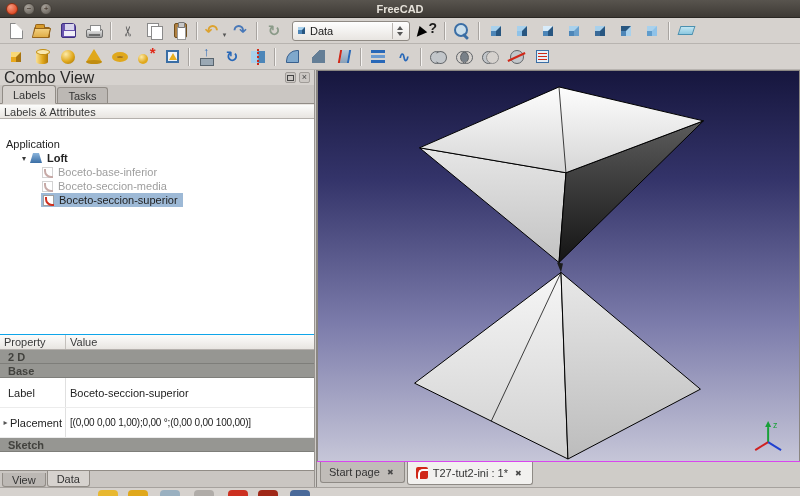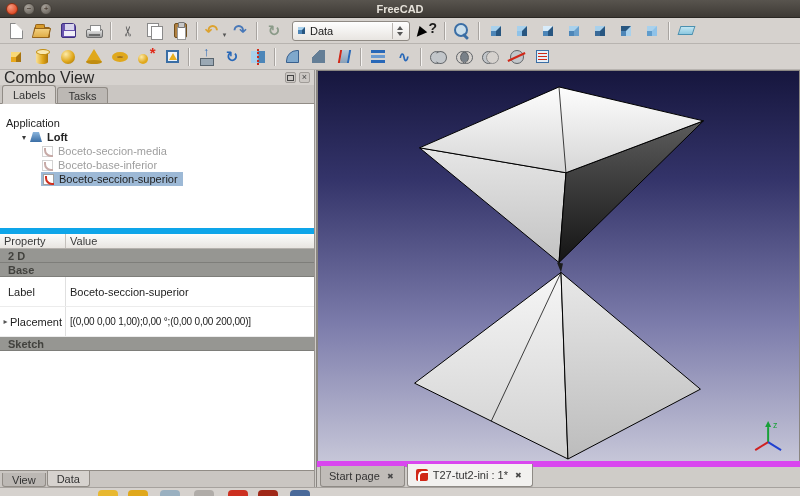--- a/index.html
+++ b/index.html
@@ -118,21 +118,21 @@
 
 .cv-header{height:15px;display:flex;align-items:center;padding:0 4px;font-size:16px;color:#2a2a2a}
 .cv-hbtns{margin-left:auto;display:flex;gap:3px}
 .cv-hbtn{width:11px;height:11px;display:flex;align-items:center;justify-content:center;color:#444;border:1px solid #a09c98;background:#ccc8c4;border-radius:2px}
 .cv-hbtn.float::before{content:"";width:5px;height:4px;border:1px solid #444;display:block}
 .cv-hbtn.closep::before{content:"×";font-size:9px;line-height:1}
 .cv-tabs{height:19px;display:flex;align-items:flex-end;padding-left:2px;border-bottom:1px solid #918c86;background:#cac6c2}
 .cv-tab{padding:0 10px;border:1px solid #918c86;border-bottom:none;border-radius:3px 3px 0 0;background:#bcb8b4;color:#333;margin-right:1px;height:16px;display:flex;align-items:center}
 .cv-tab.active{background:#d6d2ce;height:19px;margin-bottom:-1px;border-bottom:1px solid #d6d2ce}
 .lab-header{height:15px;background:linear-gradient(#fcfcfb,#e8e5e1);border-bottom:1px solid #b4b0ac;border-top:1px solid #e8e5e1;display:flex;align-items:center;padding-left:4px;color:#3a3a3a}
-.tree{height:130px;background:#fff;border-bottom:6px solid #0ea5e9;overflow:hidden;padding-top:12px}
+.tree{height:216px;background:#fff;border-bottom:1px solid #0ea5e9;overflow:hidden;padding-top:18px}
 .trow{height:14px;display:flex;align-items:center;white-space:nowrap}
 .tlabel{padding:0 2px}
 .exp{width:10px;text-align:center;font-size:8px;color:#3a3a3a;flex:none;font-style:normal}
 .exp.open::before{content:"▾"}
 .exp.closed::before{content:"▸"}
 .doc-ic{width:10px;height:12px;background:#fff;border:1px solid #5a86b4;border-radius:0 3px 0 0;margin:0 3px 0 1px;flex:none;position:relative}
 .doc-ic::after{content:"";position:absolute;left:1px;top:2px;width:5px;height:1px;background:#88a8c8;box-shadow:0 2px 0 #88a8c8,0 4px 0 #88a8c8}
 .loft-ic{width:12px;height:10px;background:linear-gradient(#8ab4dc,#3a6ea5);clip-path:polygon(25% 0,75% 0,100% 100%,0 100%);margin:0 3px 0 1px;flex:none}
 .sk-ic{width:11px;height:11px;background:#fff;border:1px solid #a0a0a0;margin:0 3px 0 1px;flex:none;position:relative}
 .sk-ic::after{content:"";position:absolute;left:1px;top:1px;width:7px;height:7px;border-left:2px solid #d03020;border-bottom:2px solid #d03020;border-bottom-left-radius:7px}
@@ -153,21 +153,21 @@
 .pval{padding-left:4px;white-space:nowrap;overflow:hidden}
 .pval.small{font-size:10px;letter-spacing:-.2px}
 .pfiller{flex:1;background:#fff}
 .panel-bottom-tabs{height:17px;background:#cac6c2;border-top:1px solid #918c86;display:flex;align-items:flex-end;padding-left:2px;flex:none}
 .pb-tab{padding:0 9px;border:1px solid #918c86;border-top:none;border-radius:0 0 3px 3px;background:#bcb8b4;color:#333;margin-right:1px;height:14px;display:flex;align-items:center}
 .pb-tab.active{background:#d6d2ce;height:16px;margin-top:-1px}
 
 
 .vp{flex:1;position:relative;background:linear-gradient(180deg,#16163e 0%,#34346a 28%,#7c7cab 65%,#c6c6d8 100%);overflow:hidden;border:1px solid #8a8682;border-bottom:none}
 .vp svg{display:block;width:100%;height:100%}
-.doc-tabs{height:26px;background:#cfccc8;border-top:6px solid #d946ef;display:flex;align-items:flex-end;padding-left:2px;flex:none}
+.doc-tabs{height:26px;background:#cfccc8;border-top:1px solid #d946ef;display:flex;align-items:flex-start;padding-left:2px;flex:none}
 .dtab{display:flex;align-items:center;gap:5px;padding:0 8px;height:21px;border:1px solid #8e8a85;border-top:none;border-radius:0 0 3px 3px;background:#c0bcb8;color:#333;margin:0 1px}
 .dtab.active{background:#f2f1ef;height:23px}
 .fc-ic{width:12px;height:12px;background:#d02818;border-radius:2px;position:relative;flex:none}
 .fc-ic::after{content:"";position:absolute;left:2px;top:2px;width:8px;height:8px;border-radius:50% 0 0 0;border-top:2px solid #fff;border-left:2px solid #fff}
 .closex{width:11px;height:11px;display:flex;align-items:center;justify-content:center}
 .closex::before{content:"✖";font-size:8px;color:#4a4a4a}
 
 
 .bottom-strip{height:9px;background:#d6d2ce;border-top:1px solid #a6a29e;position:relative;overflow:hidden}
 .bs{position:absolute;top:2px;height:14px;width:20px;border-radius:4px}
@@ -345,37 +345,40 @@
       </span>
     </div>
     <div class="cv-tabs">
       <span class="cv-tab active">
           <span>Labels</span>
         </span>
       <span class="cv-tab">
           <span>Tasks</span>
         </span>
     </div>
+    <div class="lab-header">
+      <span>Labels &amp; Attributes</span>
+    </div>
 
     <div class="tree">
       <div class="trow" style="padding-left:4px">
         <span class="tlabel">Application</span>
       </div>
       <div class="trow" style="padding-left:19px">
         <i class="exp open"></i>
         <i class="loft-ic"></i>
         <span class="tlabel bold">Loft</span>
       </div>
       <div class="trow muted" style="padding-left:41px">
         <i class="sk-ic"></i>
-        <span class="tlabel">Boceto-seccion-media</span>
+        <span class="tlabel">Boceto-base-inferior</span>
       </div>
       <div class="trow muted" style="padding-left:41px">
         <i class="sk-ic"></i>
-        <span class="tlabel">Boceto-base-inferior</span>
+        <span class="tlabel">Boceto-seccion-media</span>
       </div>
       <div class="trow" style="padding-left:41px">
         <span class="selwrap">
           <i class="sk-ic"></i>
           <span class="tlabel">Boceto-seccion-superior</span>
         </span>
       </div>
     </div>
 
     <div class="prop-header">
@@ -391,21 +394,21 @@
       </div>
       <div class="prow">
         <span class="pname">Label</span>
         <span class="pval">Boceto-seccion-superior</span>
       </div>
       <div class="prow">
         <span class="pname">
           <i class="exp closed"></i>
           <span>Placement</span>
         </span>
-        <span class="pval small">[(0,00 0,00 1,00);0,00 °;(0,00 0,00 200,00)]</span>
+        <span class="pval small">[(0,00 0,00 1,00);0,00 °;(0,00 0,00 100,00)]</span>
       </div>
       <div class="prow group">
         <span>Sketch</span>
       </div>
       <div class="pfiller"></div>
     </div>
 
     <div class="panel-bottom-tabs">
       <span class="pb-tab">
           <span>View</span>

